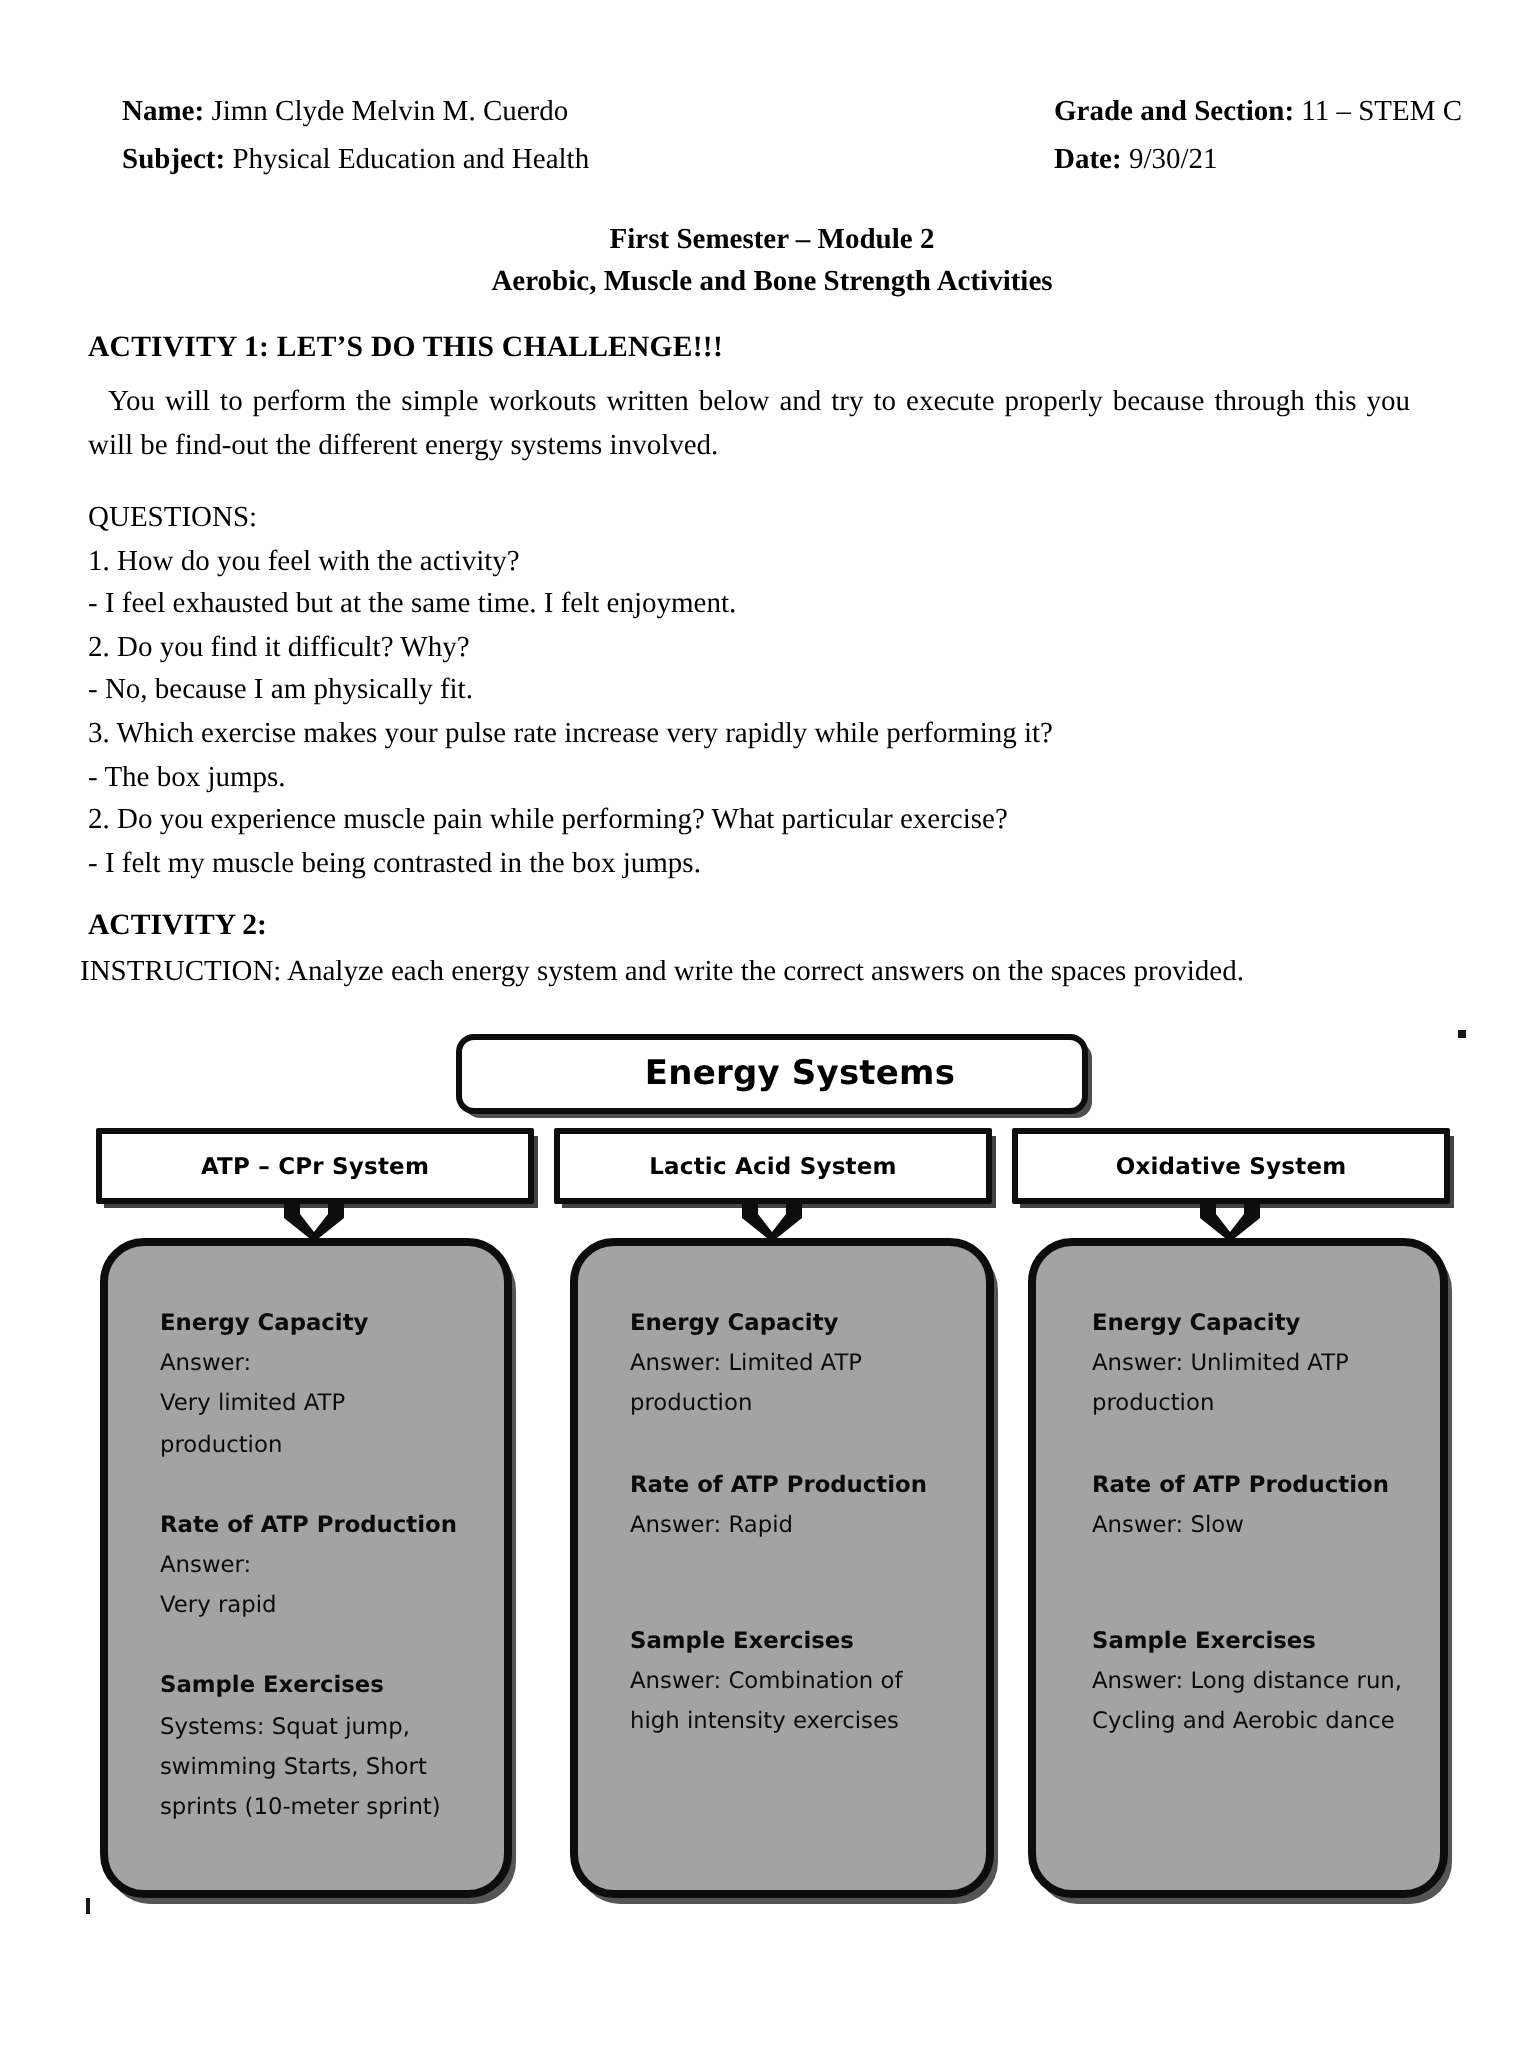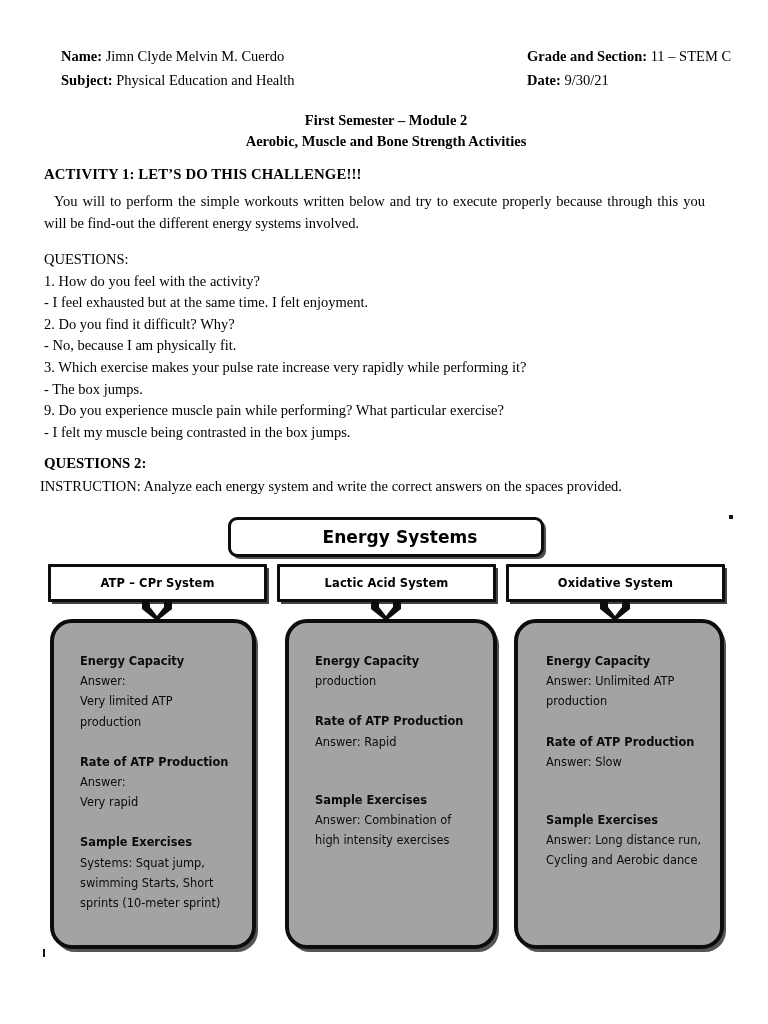--- a/index.html
+++ b/index.html
@@ -249,25 +249,25 @@
   <div class="act1-para">You will to perform the simple workouts written below and try to execute properly because through this you will be find-out the different energy systems involved.</div>
 
   <div class="questions">
     <div>QUESTIONS:</div>
     <div>1.  How do you feel with the activity?</div>
     <div>- I feel exhausted but at the same time. I felt enjoyment.</div>
     <div>2.  Do you find it difficult? Why?</div>
     <div>- No, because I am physically fit.</div>
     <div>3.  Which exercise makes your pulse rate increase very rapidly while performing it?</div>
     <div>- The box jumps.</div>
-    <div>9.  Do you experience muscle pain while performing? What particular exercise?</div>
+    <div>2.  Do you experience muscle pain while performing? What particular exercise?</div>
     <div>- I felt my muscle being contrasted in the box jumps.</div>
   </div>
 
-  <div class="act2-head">QUESTIONS 2:</div>
+  <div class="act2-head">ACTIVITY 2:</div>
   <div class="act2-instr">INSTRUCTION: Analyze each energy system and write the correct answers on the spaces provided.</div>
 
   <div class="diagram">
 
     <div class="box-root">
       <span>Energy Systems</span>
     </div>
 
     <div class="box-sys sys1">
       <span>ATP – CPr System</span>
@@ -308,20 +308,21 @@
           <div class="ans">swimming Starts, Short</div>
           <div class="ans">sprints (10-meter sprint)</div>
         </div>
       </div>
     </div>
 
     <div class="card card2">
       <div class="card-inner">
         <div class="grp">
           <div class="lbl">Energy Capacity</div>
+          <div class="ans">Answer: Limited ATP</div>
           <div class="ans">production</div>
         </div>
         <div class="grp">
           <div class="lbl">Rate of ATP Production</div>
           <div class="ans">Answer: Rapid</div>
         </div>
         <div class="spacer-big"></div>
         <div class="grp">
           <div class="lbl">Sample Exercises</div>
           <div class="ans">Answer: Combination of</div>

